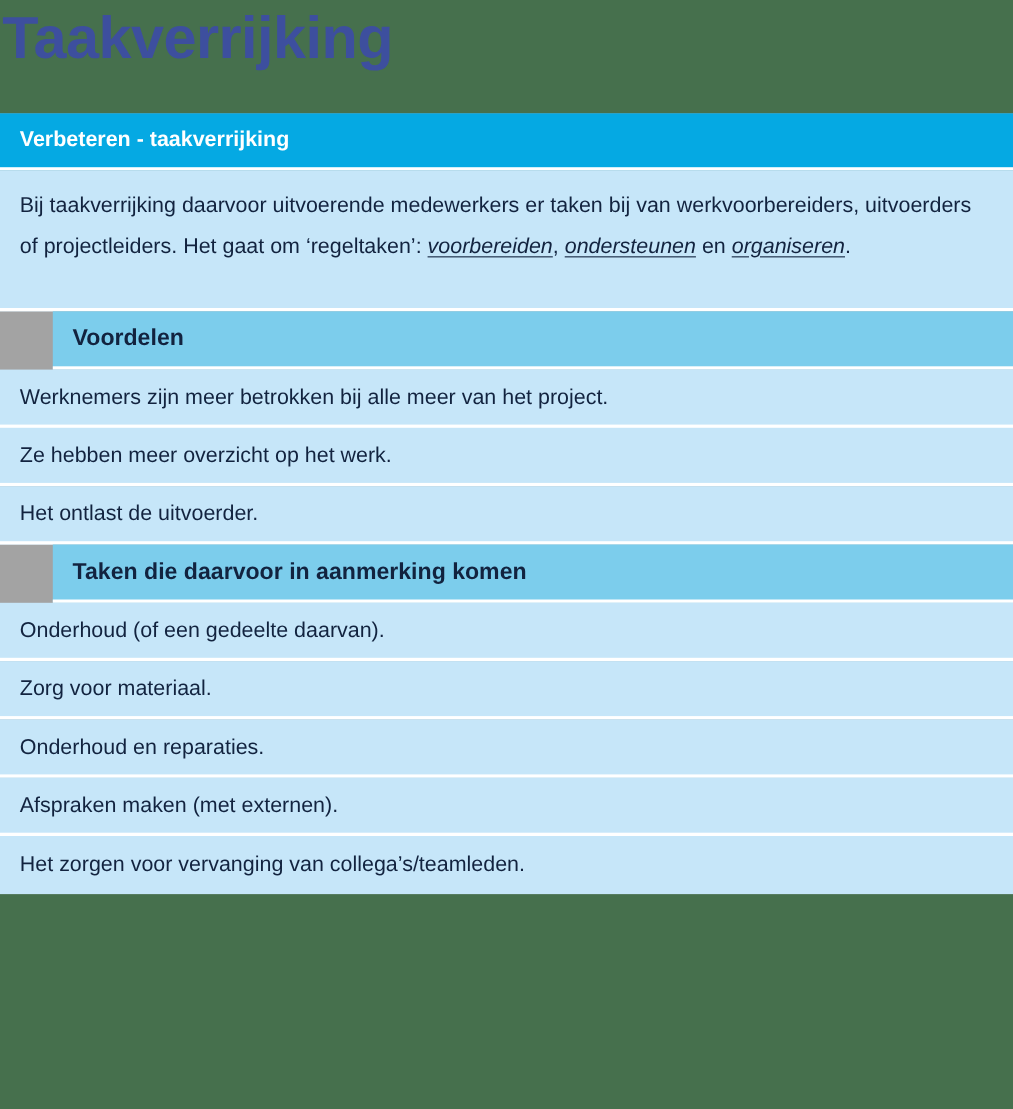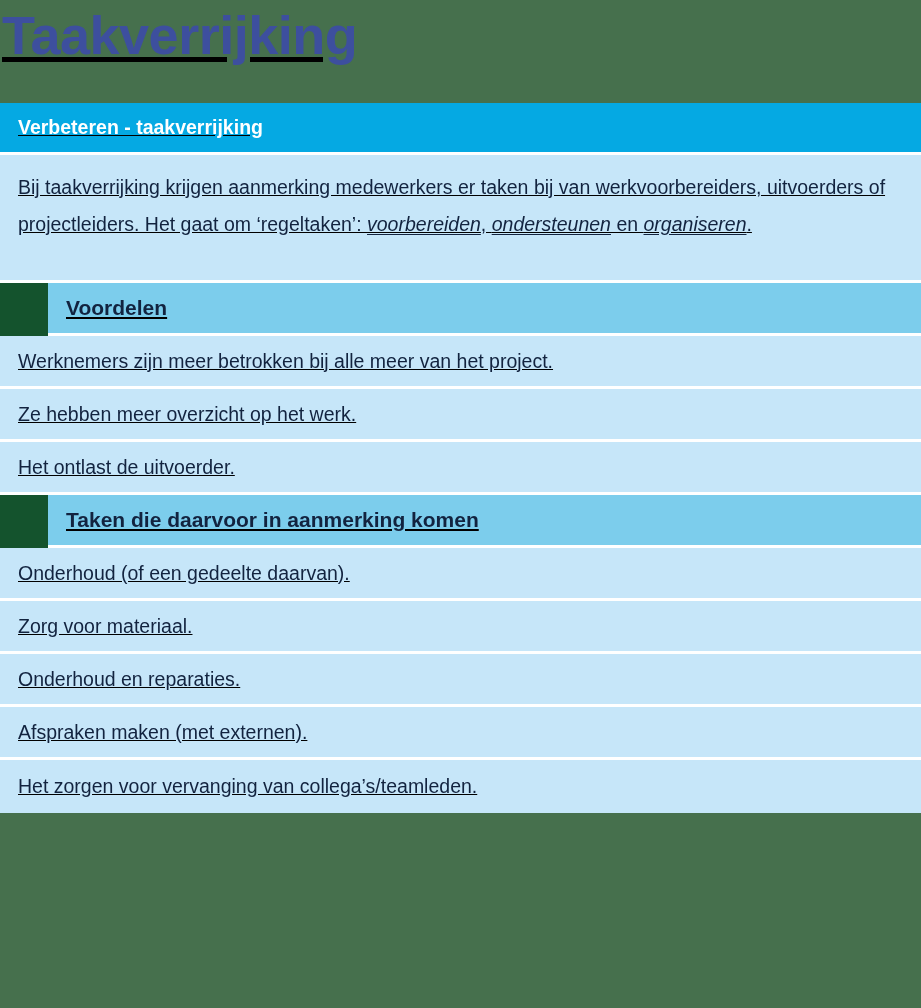--- a/index.html
+++ b/index.html
@@ -14,21 +14,20 @@
     overflow: hidden;
     font-family: "Liberation Sans", "DejaVu Sans", sans-serif;
   }
 
   .page {
     position: relative;
     width: 921px;
     height: 724px;
     background: #46704d;
     box-sizing: border-box;
-    text-decoration: underline;
   }
 
   
   .title-bar {
     height: 103px;
     background: #46704d;
     display: flex;
     align-items: flex-start;
     padding: 8px 0 0 0;
     box-sizing: border-box;
@@ -40,21 +39,21 @@
     color: #3d4f9e;
     letter-spacing: -0.5px;
     margin: 0;
     padding: 0 0 0 2px;
     white-space: nowrap;
   }
 
   
   .table {
     width: 921px;
-    background: #14532d;
+    background: #a3a3a3;
   }
 
   .row {
     box-sizing: border-box;
     width: 100%;
     border-bottom: 3px solid #ffffff;
     padding: 0 18px;
     display: flex;
     align-items: center;
   }
@@ -134,21 +133,21 @@
     <h1 class="page-title">Taakverrijking</h1>
   </div>
 
   <div class="table">
 
     <div class="row head-primary">
       <span>Verbeteren - taakverrijking</span>
     </div>
 
     <div class="row para">
-      <p class="para-text"><span>Bij taakverrijking krijgen aanmerking medewerkers er taken bij van werkvoorbereiders, uitvoerders of projectleiders. Het gaat om ‘regeltaken’: </span><span class="em-underline">voorbereiden</span><span>, </span><span class="em-underline">ondersteunen</span><span> en </span><span class="em-underline">organiseren</span><span>.</span></p>
+      <p class="para-text"><span>Bij taakverrijking daarvoor uitvoerende medewerkers er taken bij van werkvoorbereiders, uitvoerders of projectleiders. Het gaat om ‘regeltaken’: </span><span class="em-underline">voorbereiden</span><span>, </span><span class="em-underline">ondersteunen</span><span> en </span><span class="em-underline">organiseren</span><span>.</span></p>
     </div>
 
     <div class="row head-section">
       <span>Voordelen</span>
     </div>
 
     <div class="row item">
       <p class="item-text">Werknemers zijn meer betrokken bij alle meer van het project.</p>
     </div>
     <div class="row item">

